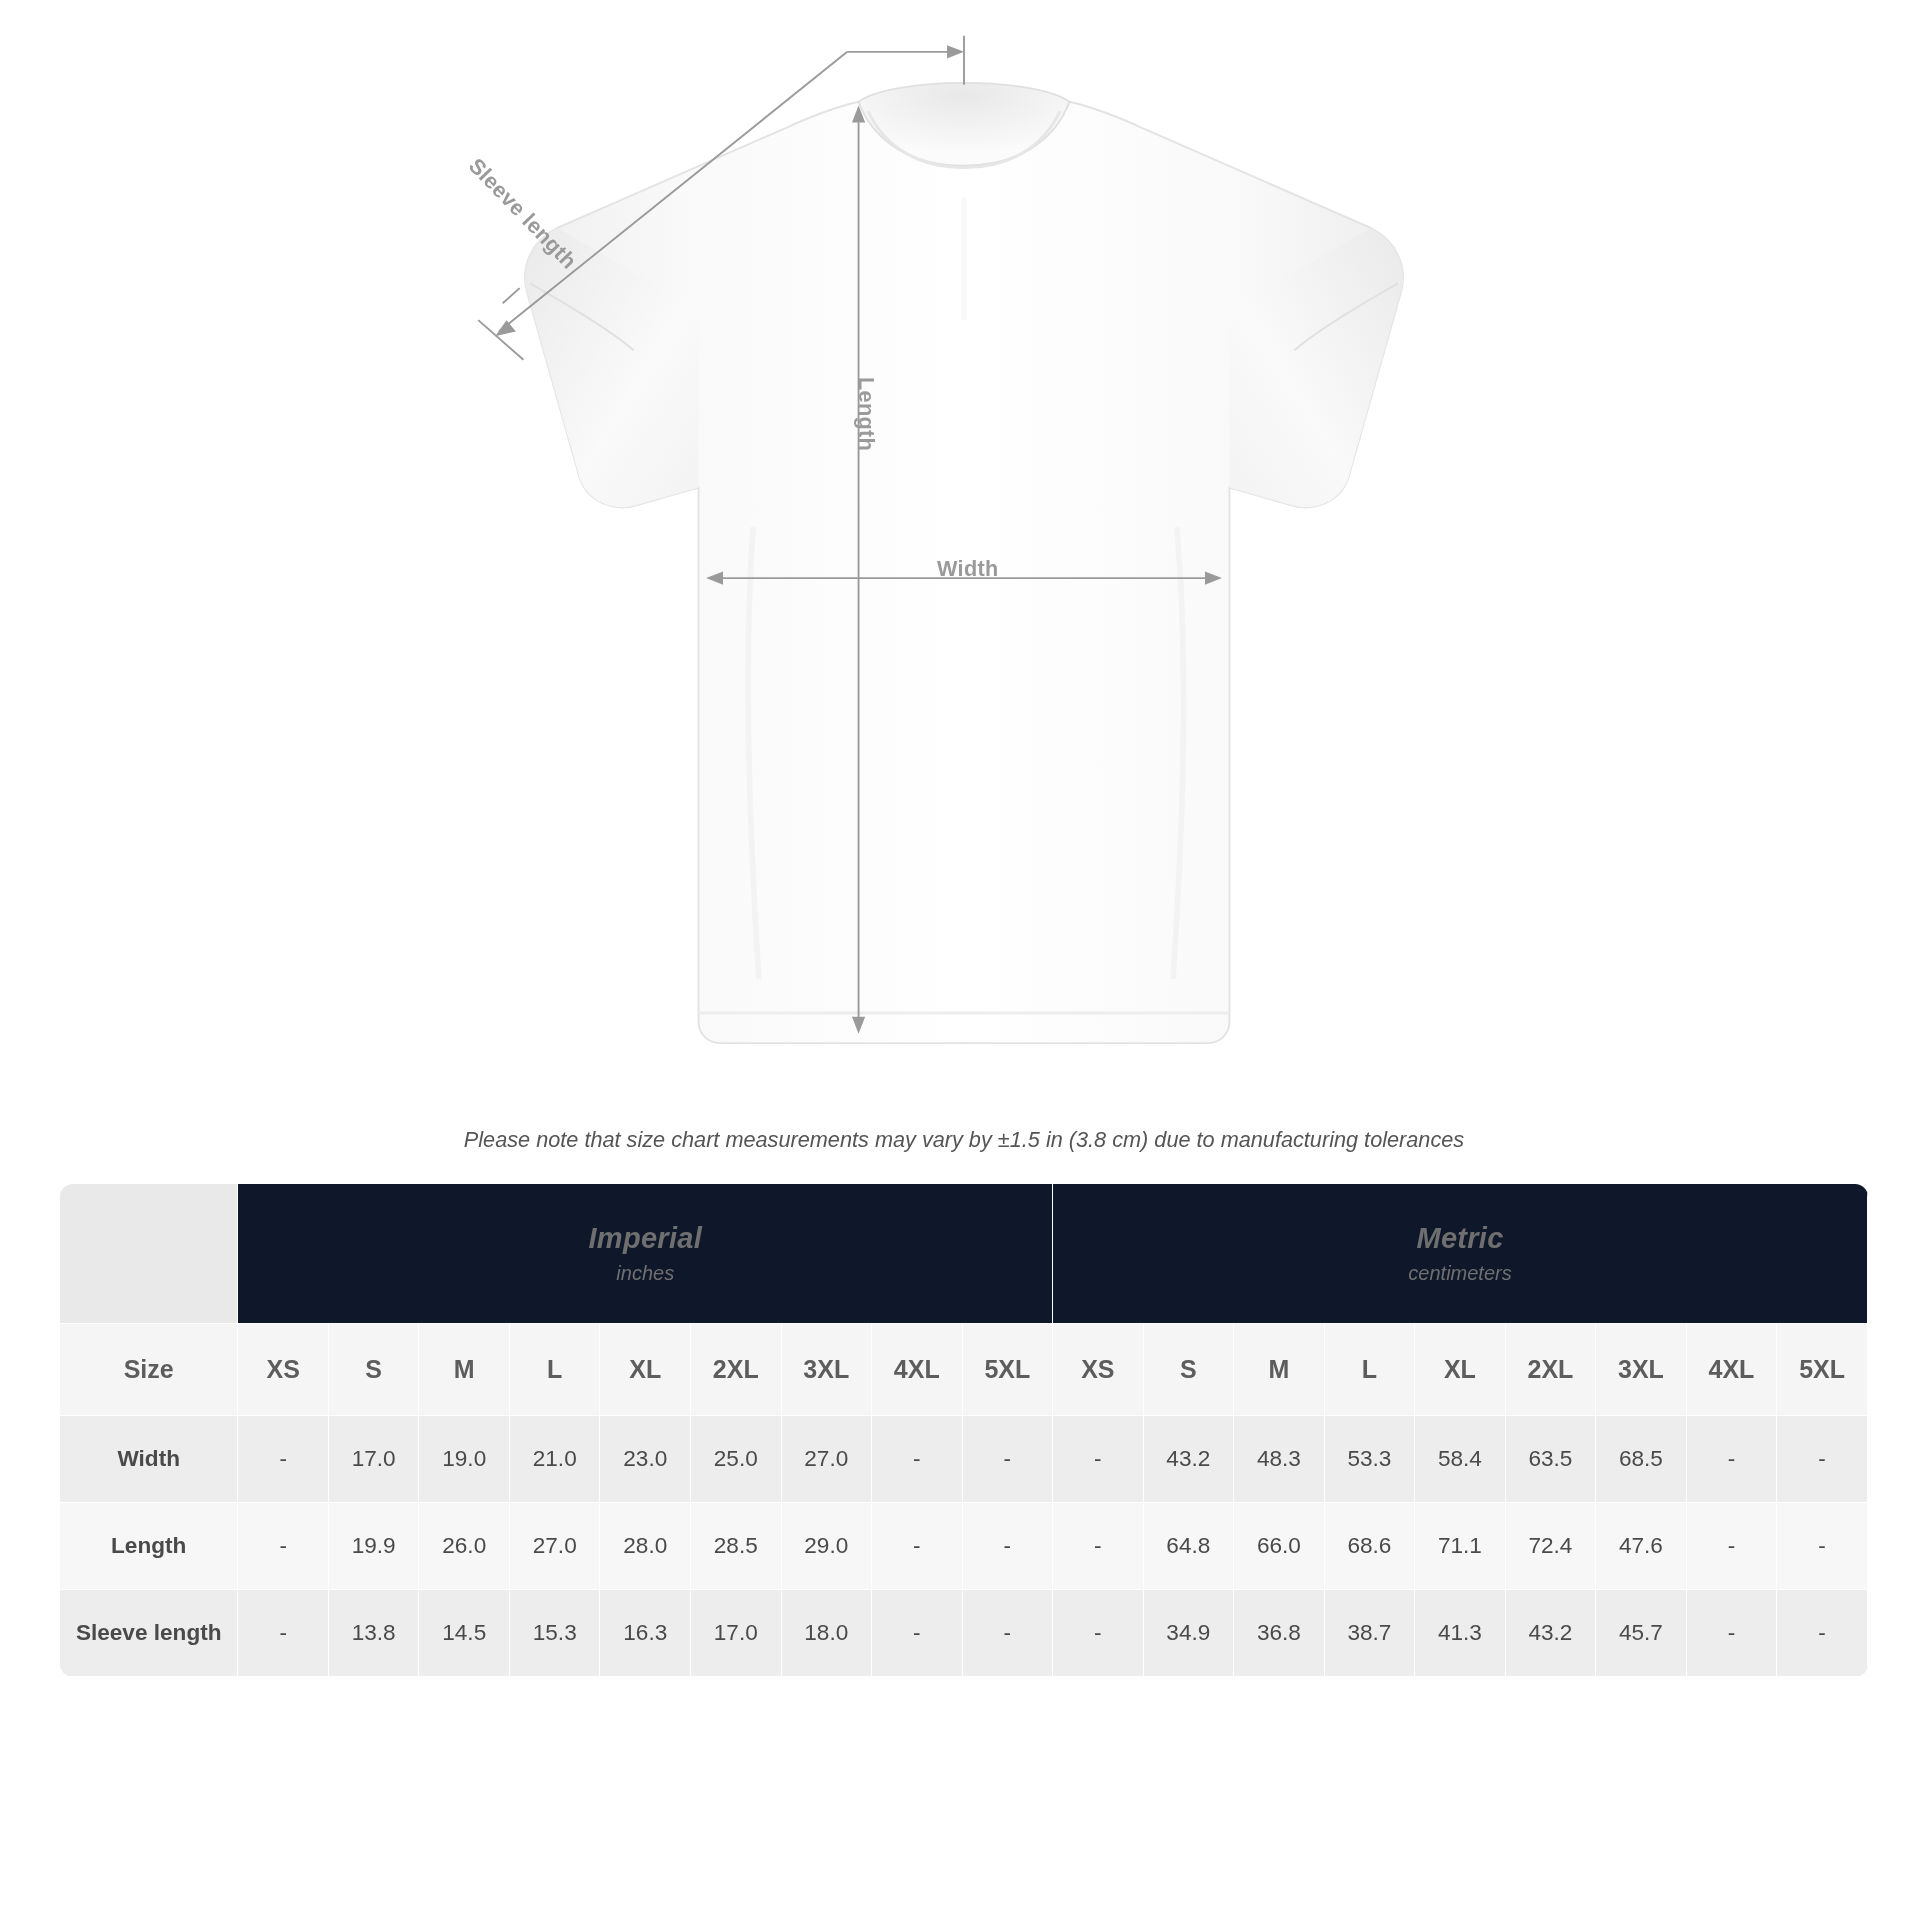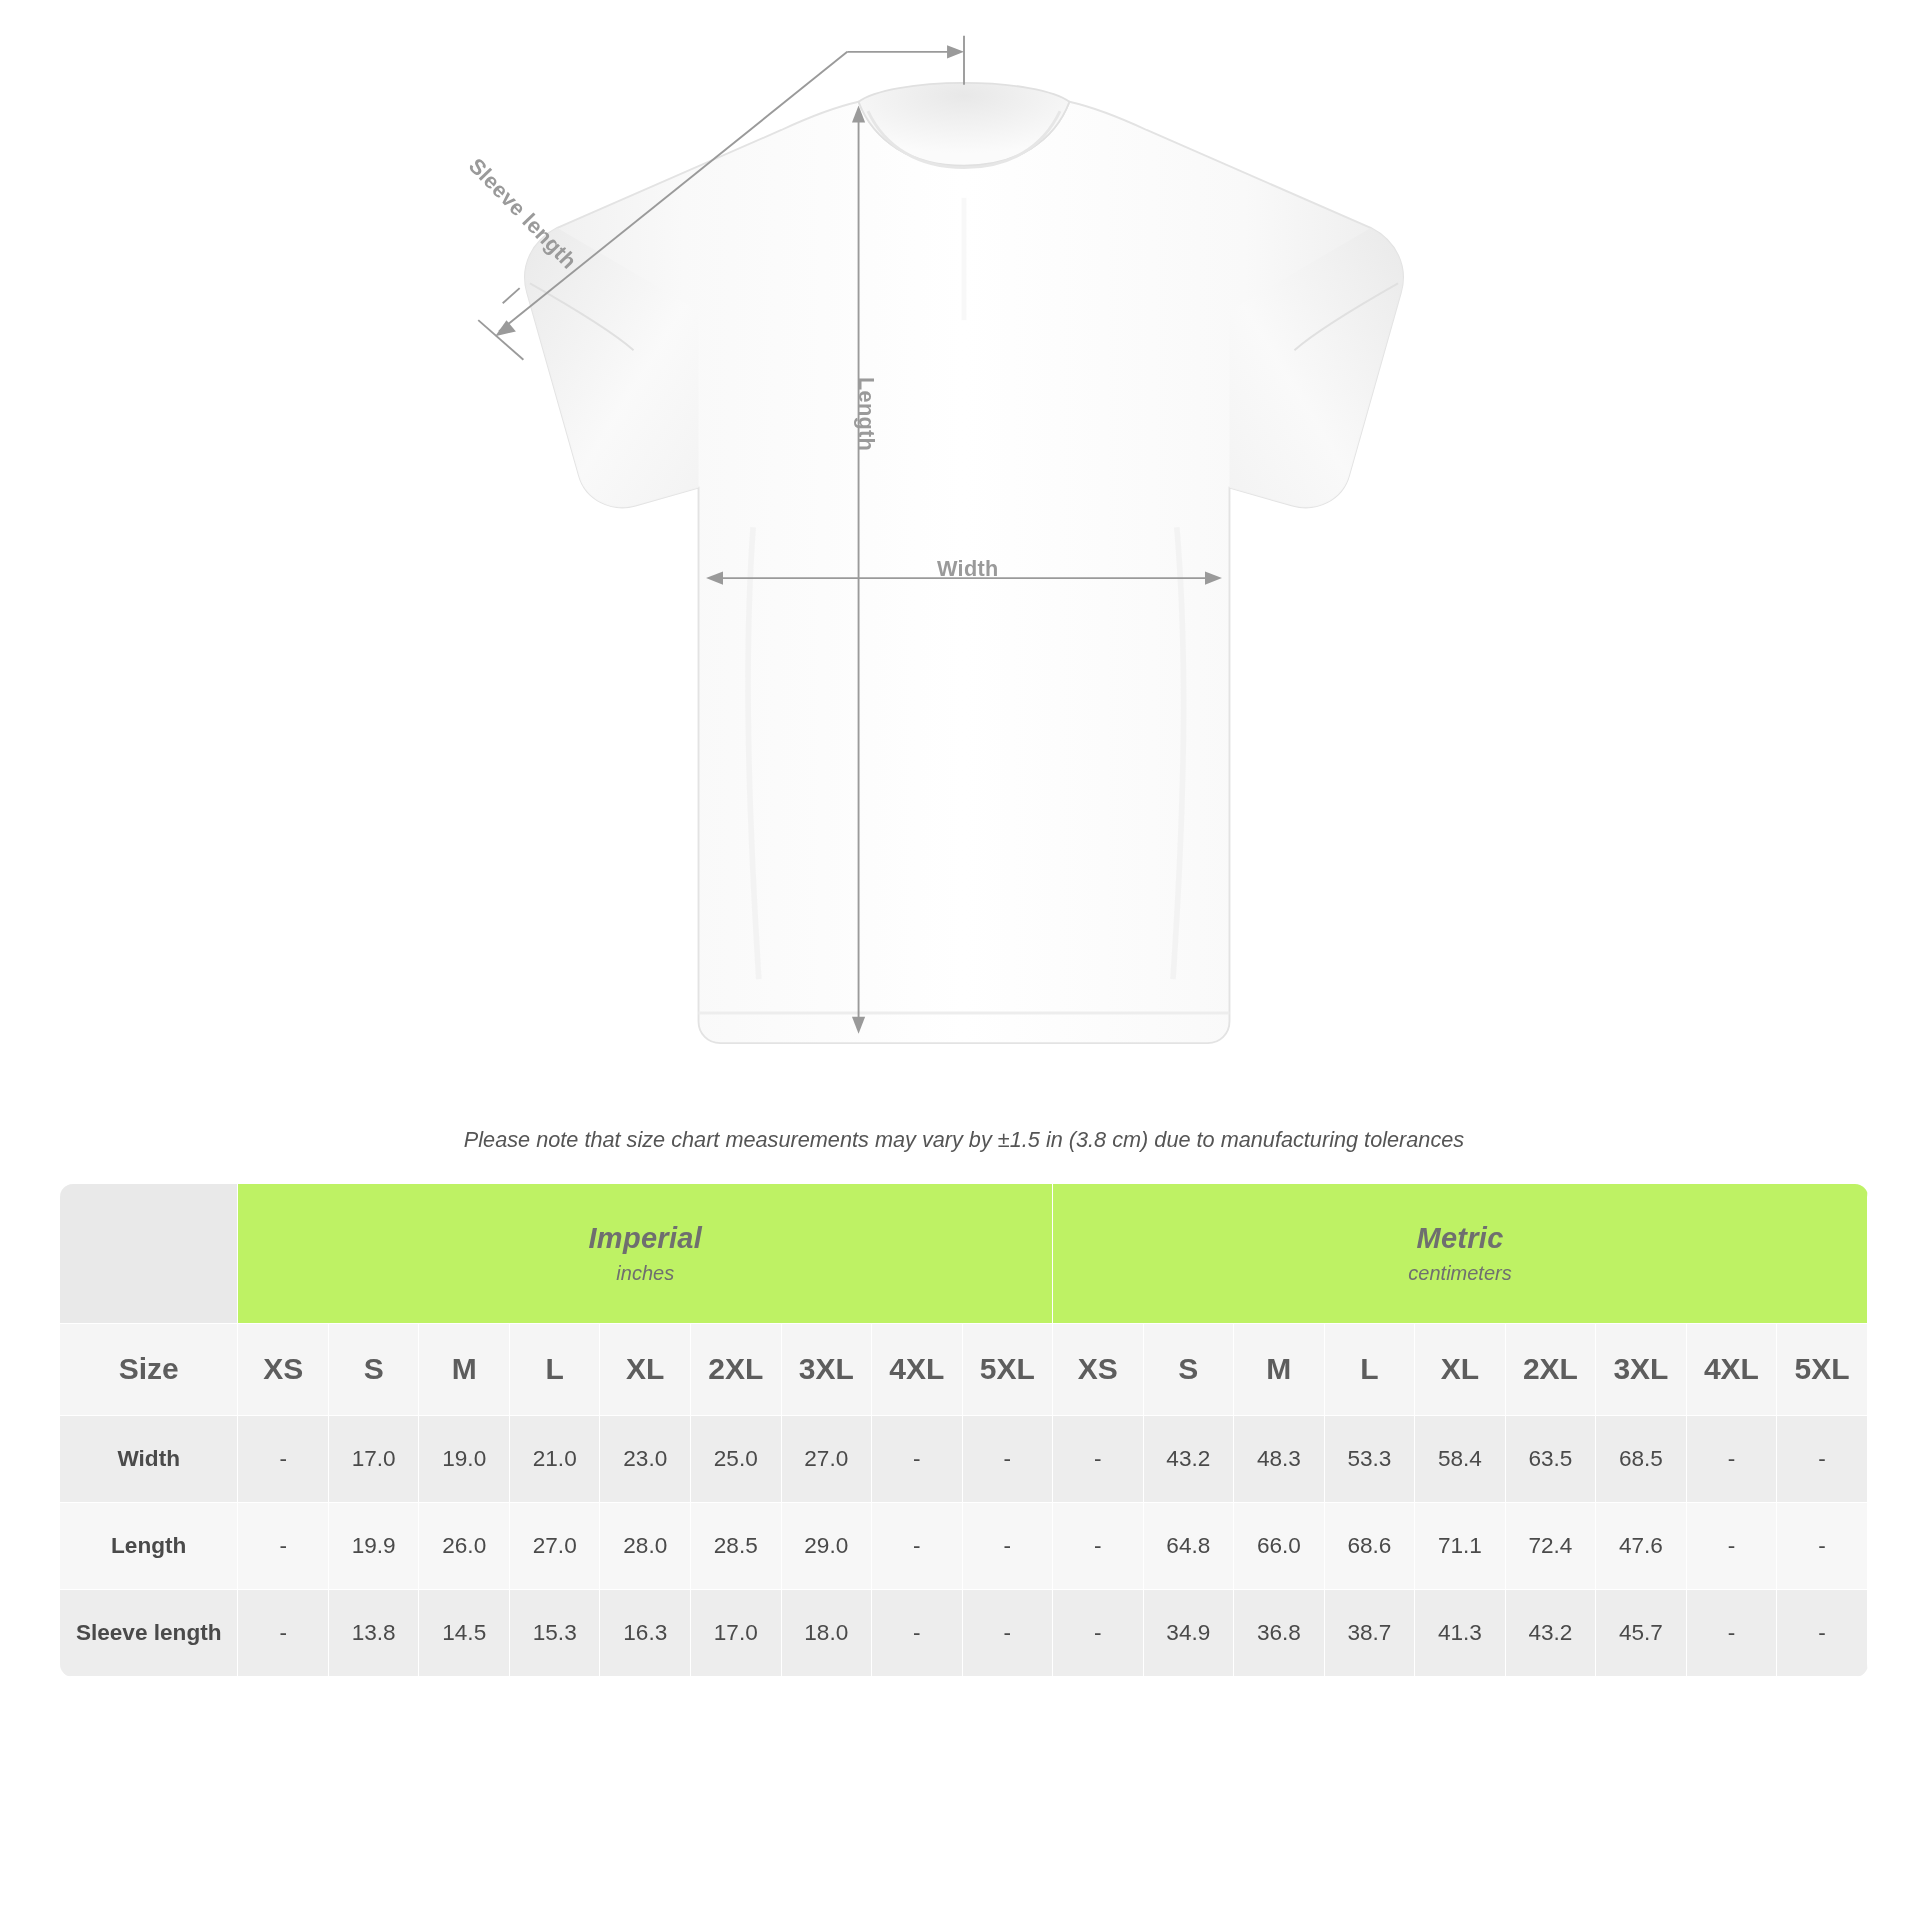--- a/index.html
+++ b/index.html
@@ -83,42 +83,42 @@
   table.sizes td, table.sizes th {
     text-align: center;
     vertical-align: middle;
     font-size: 22.6px;
     color: #4a4a4a;
     border-right: 0.9px solid #ffffff;
     border-bottom: 0.9px solid #ffffff;
   }
   .unit-head {
     height: 139px;
-    background: #bef264;
+    background: #0f172a;
   }
   .unit-head .u-name {
     font-size: 29px;
     font-style: italic;
     font-weight: bold;
     color: #6f6f6f;
     letter-spacing: 0.3px;
   }
   .unit-head .u-sub {
     margin-top: 7.5px;
     font-size: 20px;
     font-style: italic;
     color: #6f6f6f;
   }
   .unit-head.blank { background: #e9e9e9; }
 
   tr.head-row td {
     height: 92px;
     background: #f5f5f5;
     font-weight: bold;
-    font-size: 30px;
+    font-size: 25px;
     color: #5d5d5d;
   }
   tr.data-row td {
     height: 87px;
     background: #ededed;
   }
   tr.data-row.alt td {
     background: #f7f7f7;
   }
   td.rowlabel {

